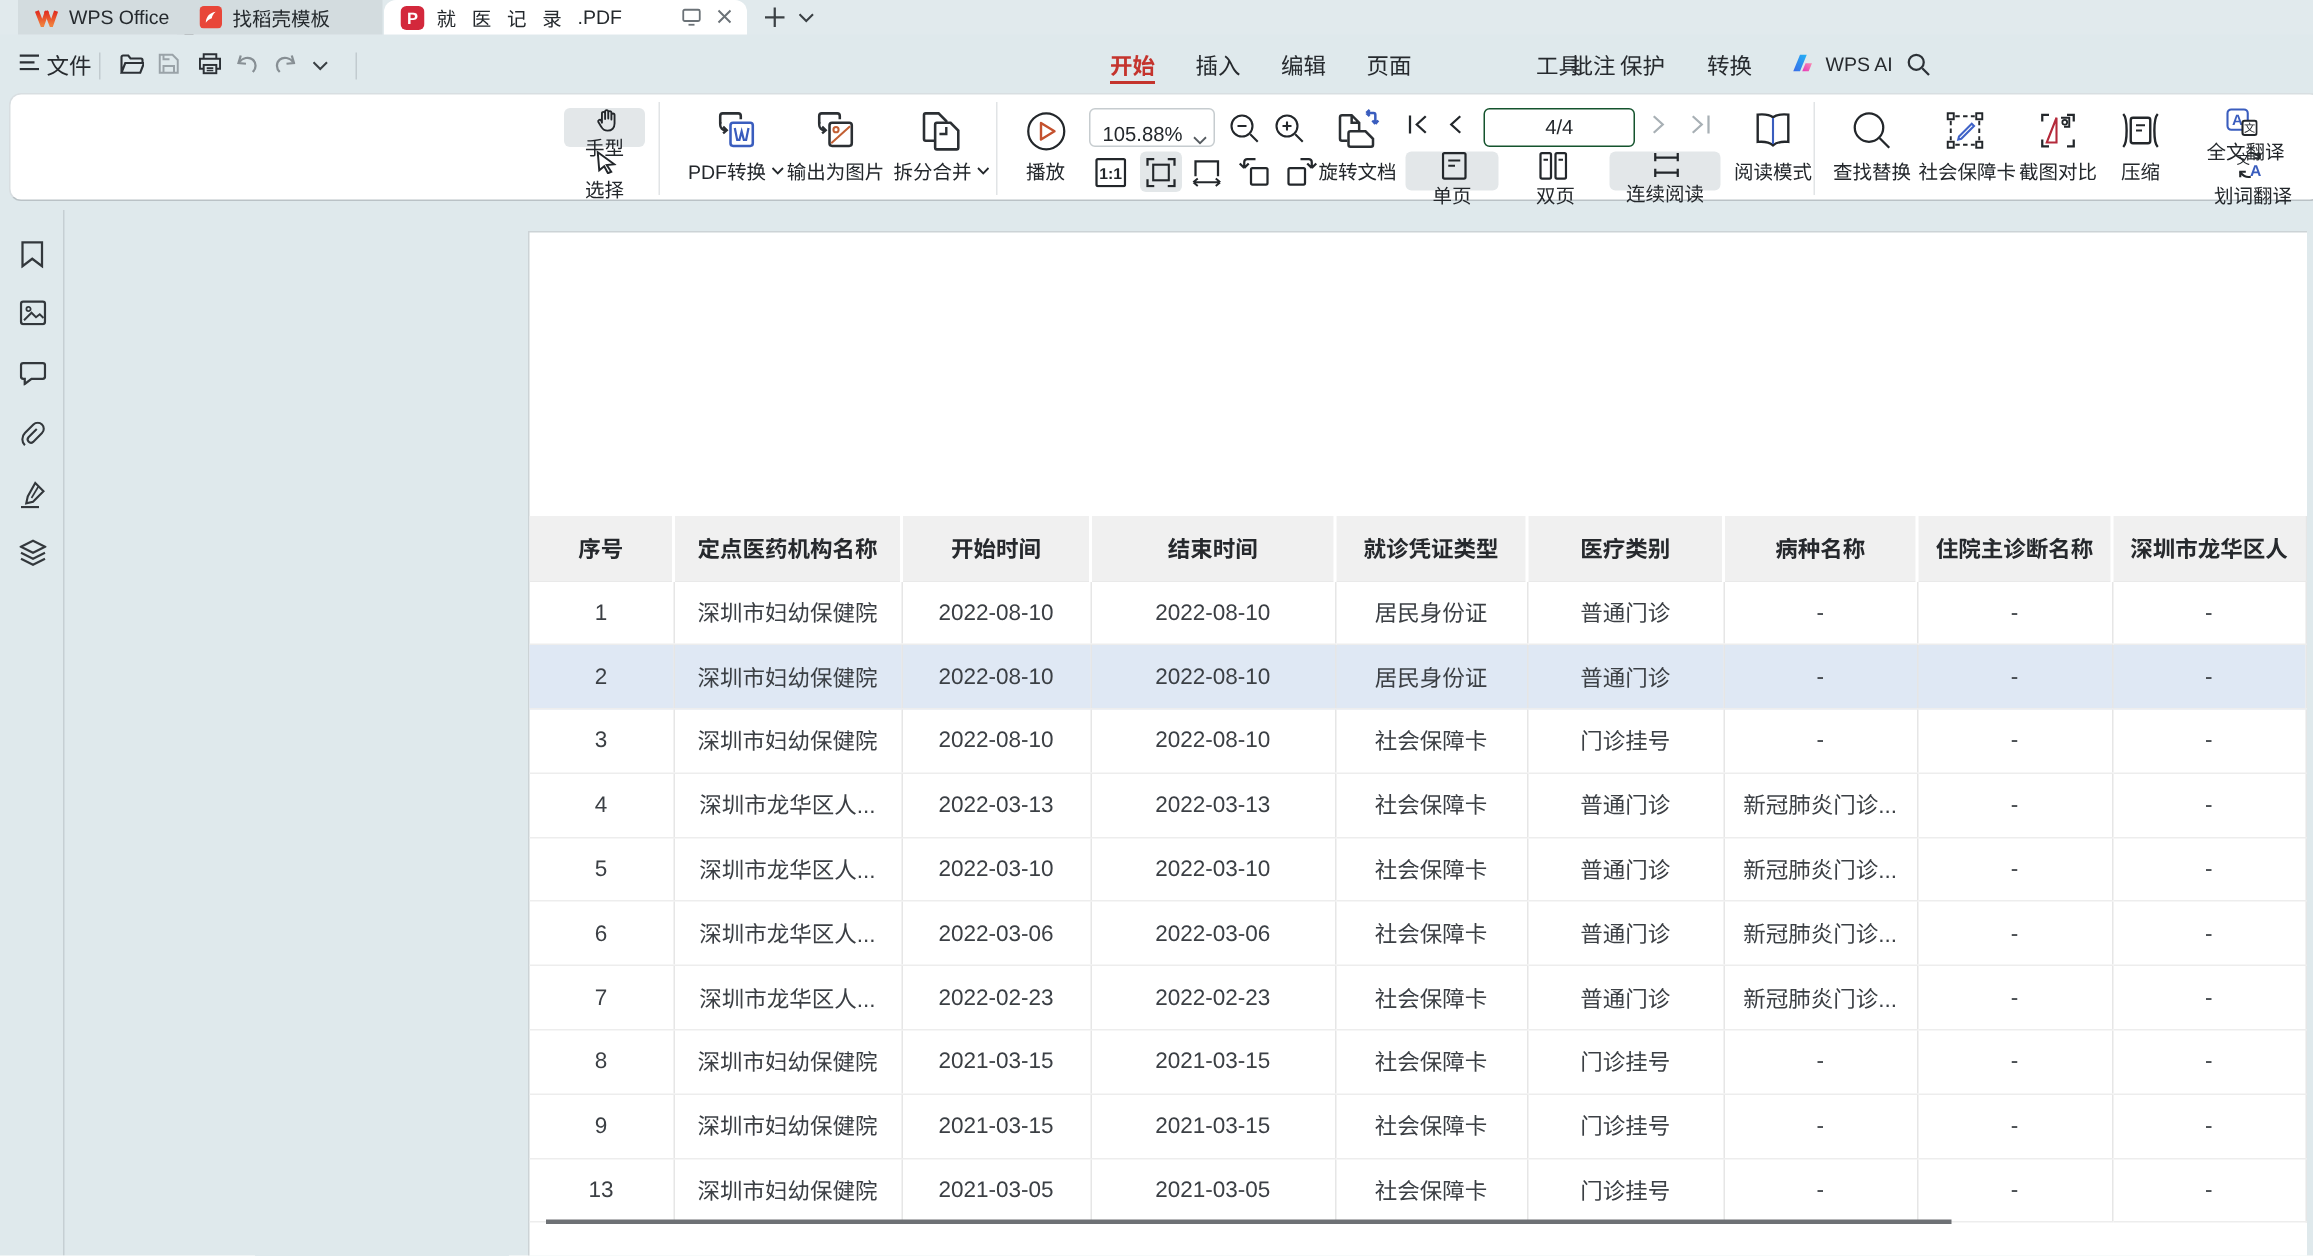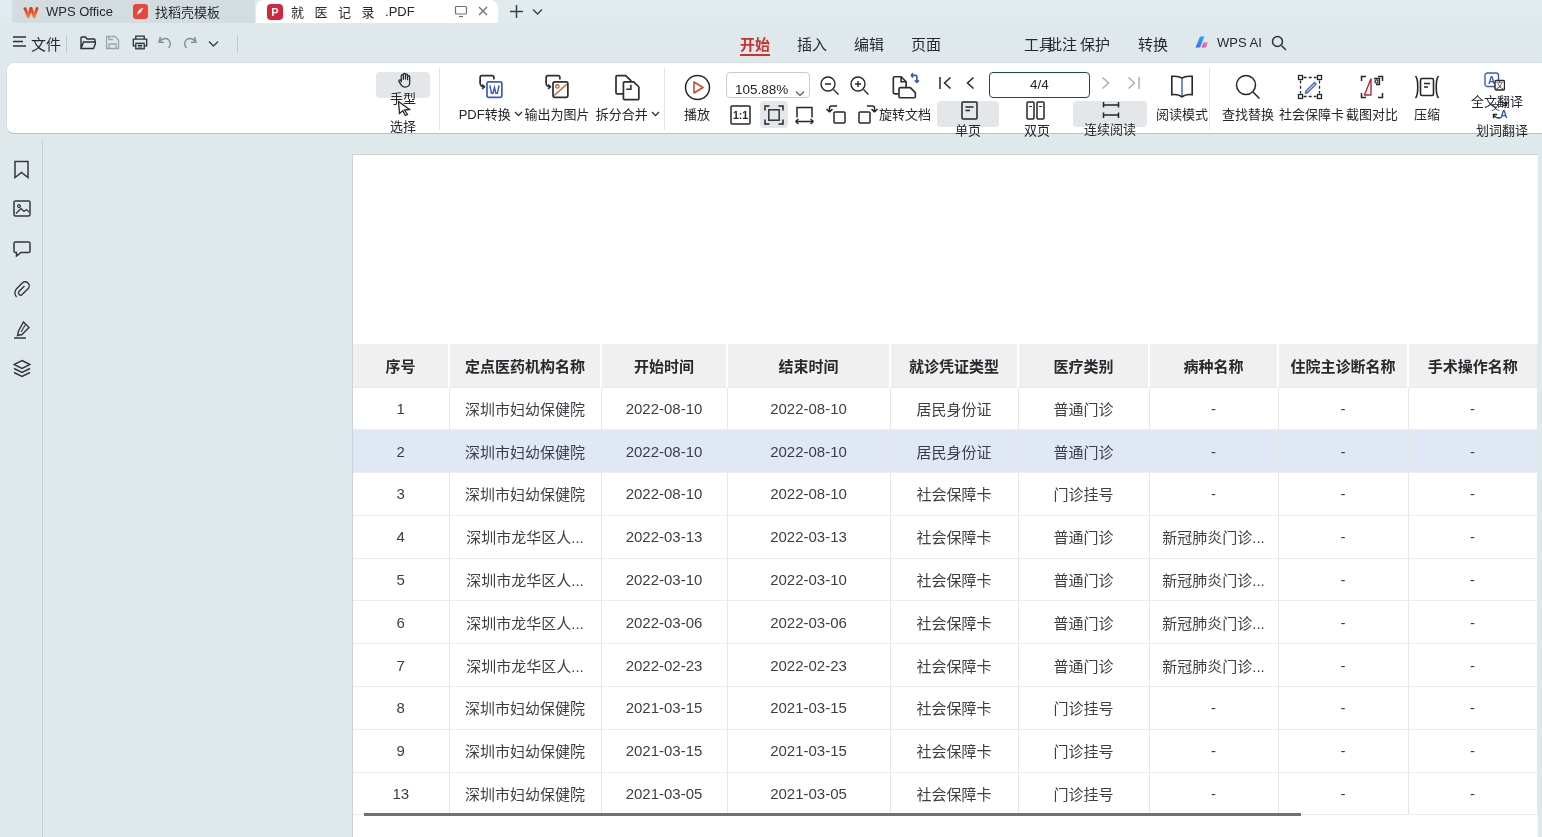--- a/index.html
+++ b/index.html
@@ -511,21 +511,21 @@
     <tbody>
         <tr>
       <th>序号</th>
           <th>定点医药机构名称</th>
           <th>开始时间</th>
           <th>结束时间</th>
           <th>就诊凭证类型</th>
           <th>医疗类别</th>
           <th>病种名称</th>
           <th>住院主诊断名称</th>
-          <th>手术操作名称</th>
+          <th>深圳市龙华区人</th>
     </tr>
     <tr>
           <td>1</td>
           <td>深圳市妇幼保健院</td>
           <td>2022-08-10</td>
           <td>2022-08-10</td>
           <td>居民身份证</td>
           <td>普通门诊</td>
           <td>-</td>
           <td>-</td>

